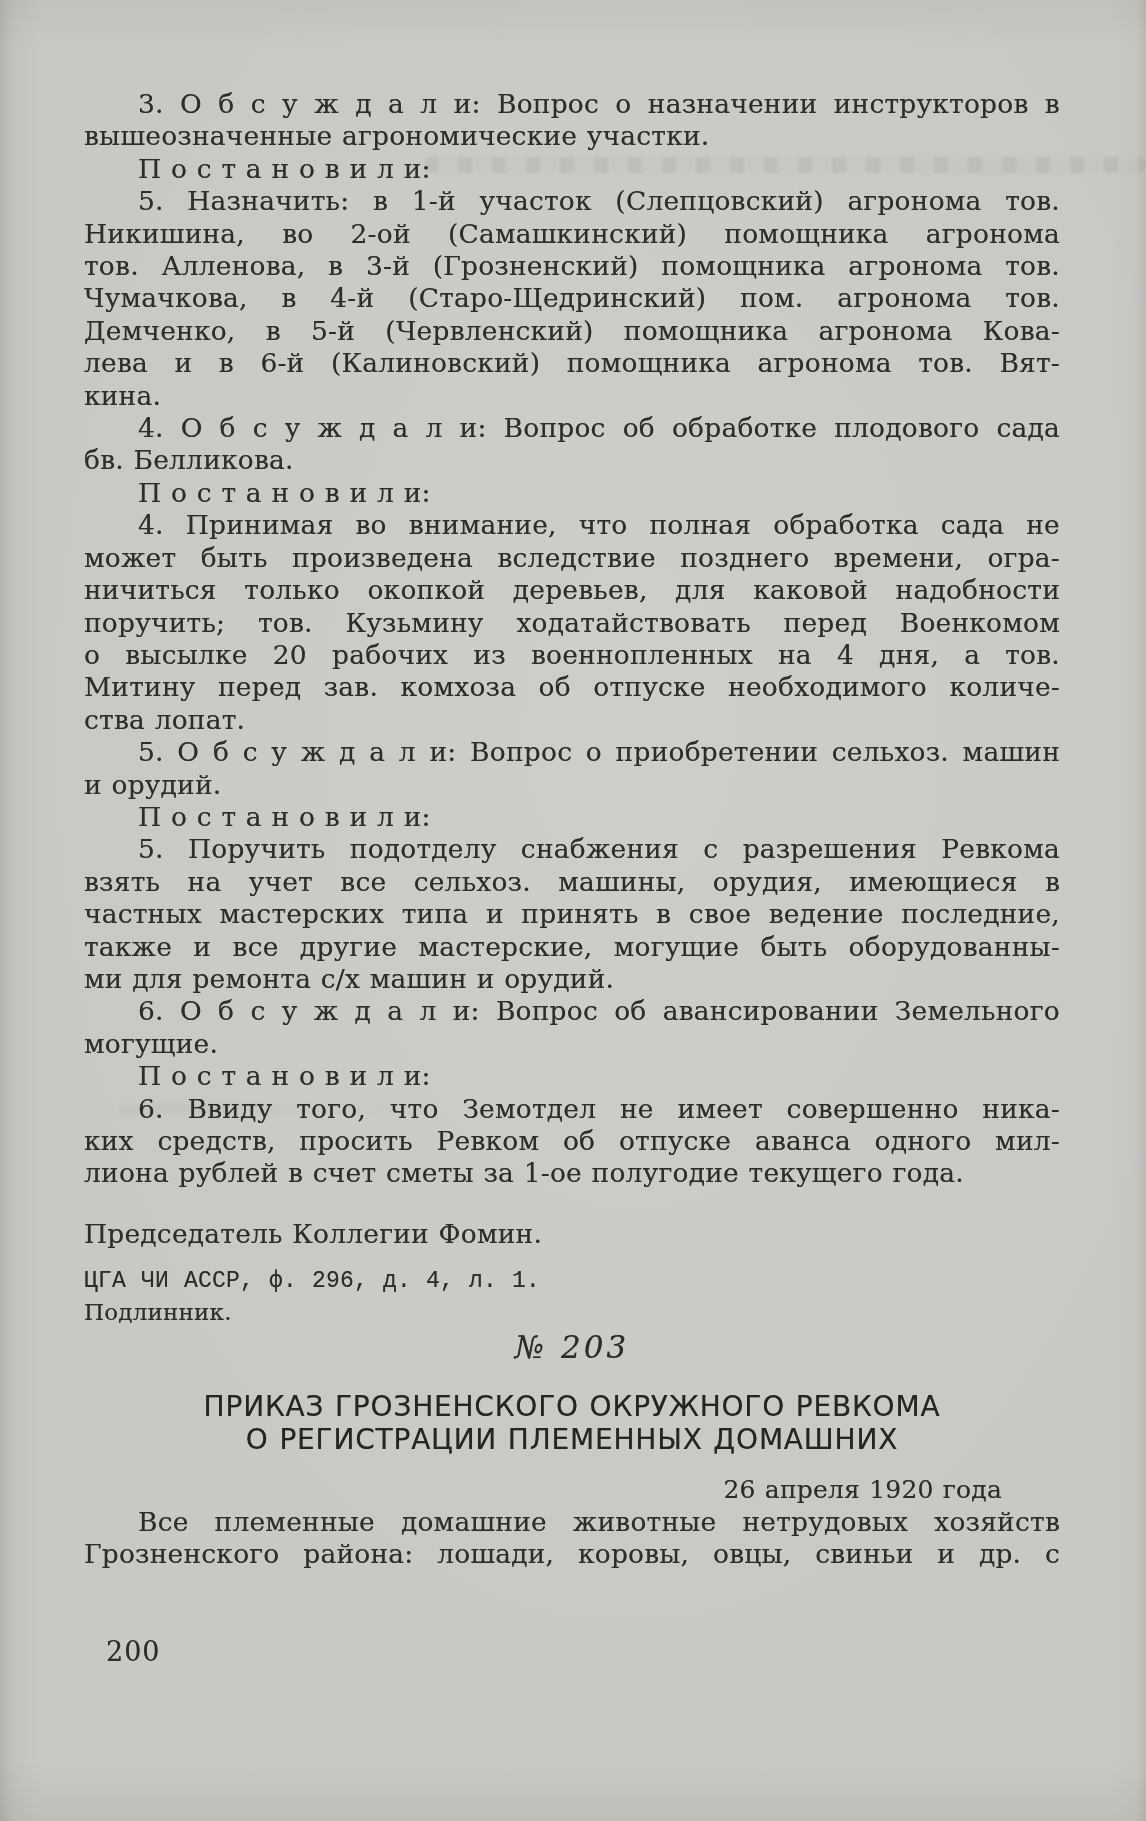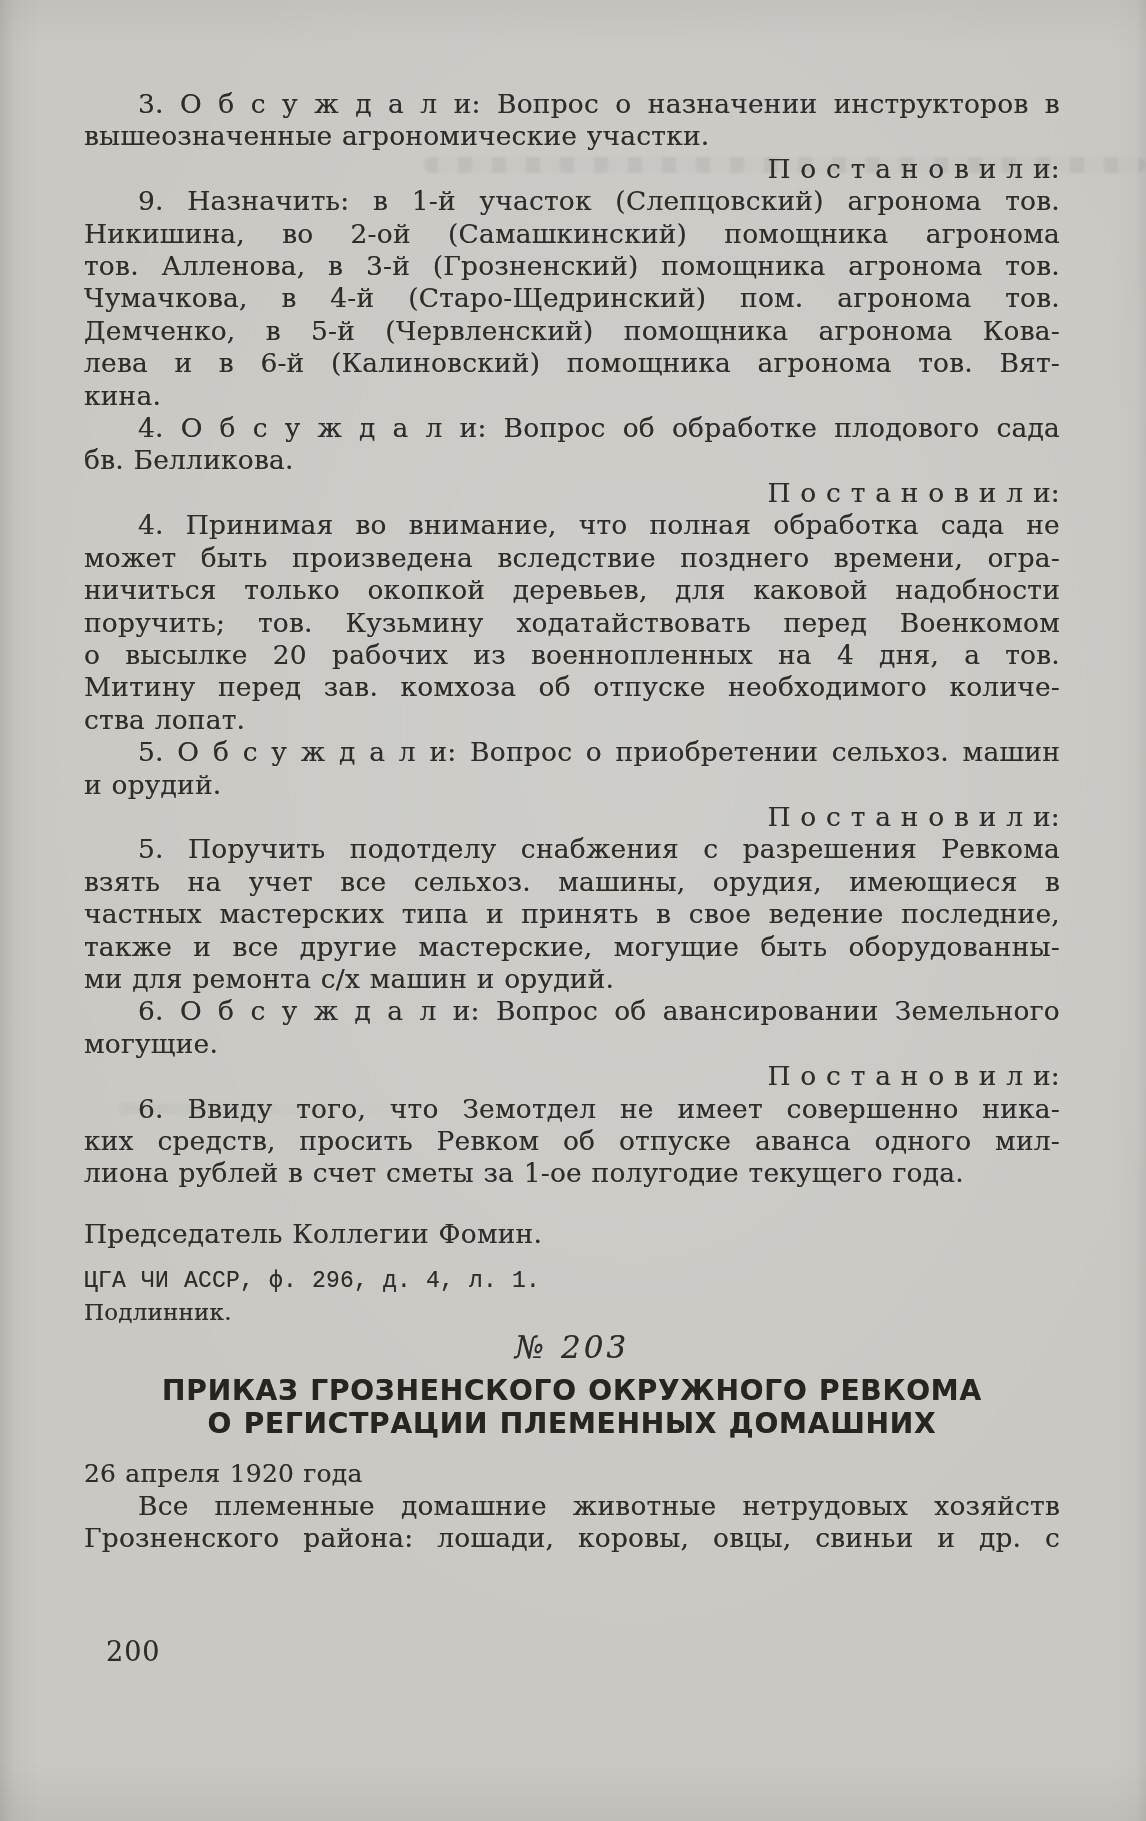--- a/index.html
+++ b/index.html
@@ -41,21 +41,21 @@
     position:absolute;
     left:84px;top:88px;width:976px;
     font-size:26.5px;
     line-height:32.4px;
     letter-spacing:0.2px;
     word-spacing:1px;
     text-shadow:0 0 0.5px rgba(47,45,41,0.55);
   }
   .tline{ text-align:left; }
   .tline.fill{ text-align:justify; text-align-last:justify; }
-  .tline.indent{ text-indent:54px;text-align:right; }
+  .tline.indent{ text-indent:54px; }
   .signature{
     margin-top:28px;
     text-align:left;
     line-height:32px;
   }
   .archive{
     margin-top:16px;
     font-size:23px;
     line-height:30px;
     font-family:Liberation Mono, monospace;
@@ -66,32 +66,33 @@
   }
   .doc-number{
     text-align:center;
     font-style:italic;
     font-size:31px;
     line-height:38px;
     letter-spacing:3px;
     text-shadow:0 0 0.6px rgba(40,38,34,0.6);
   }
   .order-title{
-    margin-top:8px;
+    margin-top:24px;
     text-align:center;
     font-family:"DejaVu Sans", sans-serif;
-    font-weight:bold;
+    font-weight:normal;
     font-size:28px;
     line-height:33.5px;
     letter-spacing:0.8px;
     color:#27251f;
     text-shadow:0 0 0.5px rgba(39,37,31,0.6);
   }
   .order-date{
     margin-top:17px;
+    text-align:right;
     padding-right:58px;
     font-size:25px;
     line-height:32px;
   }
   .order-body{
   }
   .page-number{
     position:absolute;
     left:106px;top:1636px;
     font-size:27px;
@@ -106,21 +107,21 @@
 
   <div class="smudge"></div>
   <div class="smudge2"></div>
 
   <div class="doc">
 
     <div>
         <div class="tline indent fill">3. О б с у ж д а л и:  Вопрос  о  назначении  инструкторов  в</div>
         <div class="tline">вышеозначенные  агрономические  участки.</div>
         <div class="tline indent">П о с т а н о в и л и:</div>
-        <div class="tline indent fill">9. Назначить: в 1-й участок (Слепцовский) агронома тов.</div>
+        <div class="tline indent fill">5. Назначить: в 1-й участок (Слепцовский) агронома тов.</div>
         <div class="tline fill">Никишина,  во  2-ой  (Самашкинский)  помощника  агронома</div>
         <div class="tline fill">тов. Алленова, в 3-й (Грозненский) помощника агронома тов.</div>
         <div class="tline fill">Чумачкова,  в  4-й  (Старо-Щедринский)  пом.  агронома  тов.</div>
         <div class="tline fill">Демченко,  в  5-й  (Червленский)  помощника  агронома  Кова-</div>
         <div class="tline fill">лева  и  в  6-й  (Калиновский)  помощника  агронома  тов.  Вят-</div>
         <div class="tline">кина.</div>
         <div class="tline indent fill">4. О б с у ж д а л и:  Вопрос  об  обработке  плодового  сада</div>
         <div class="tline">бв. Белликова.</div>
         <div class="tline indent">П о с т а н о в и л и:</div>
         <div class="tline indent fill">4. Принимая во внимание, что полная обработка сада не</div>

